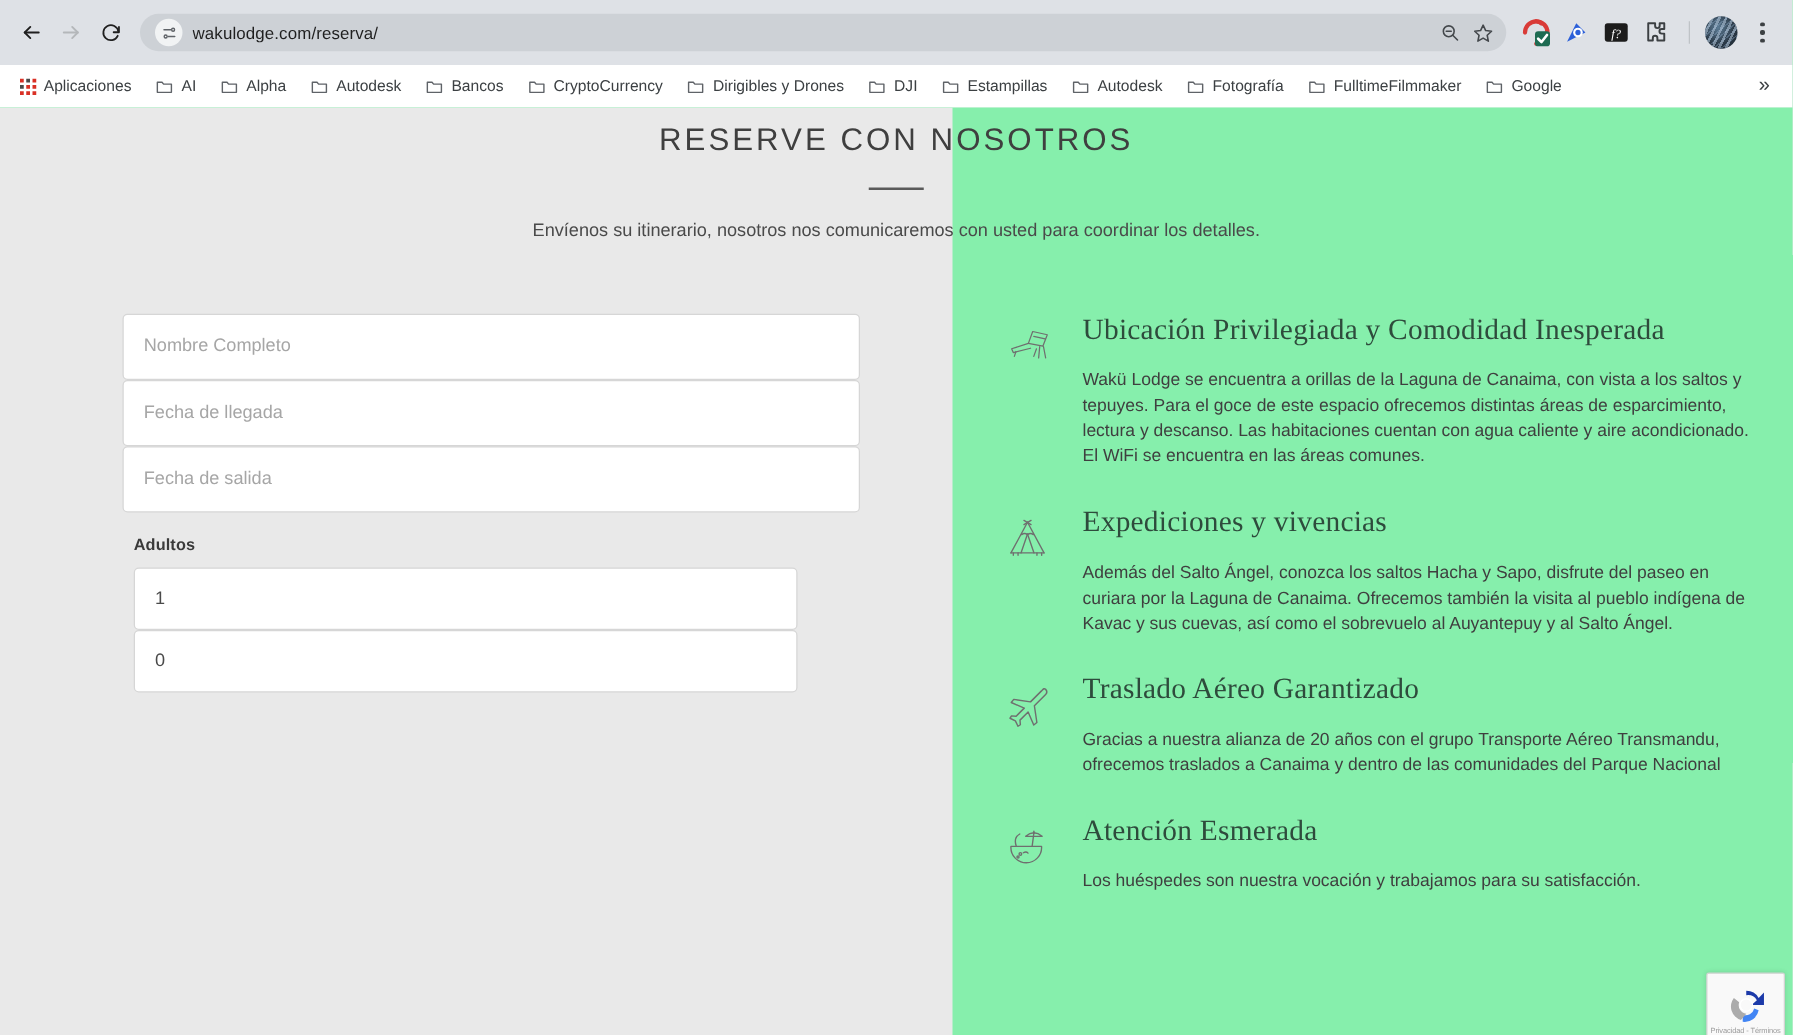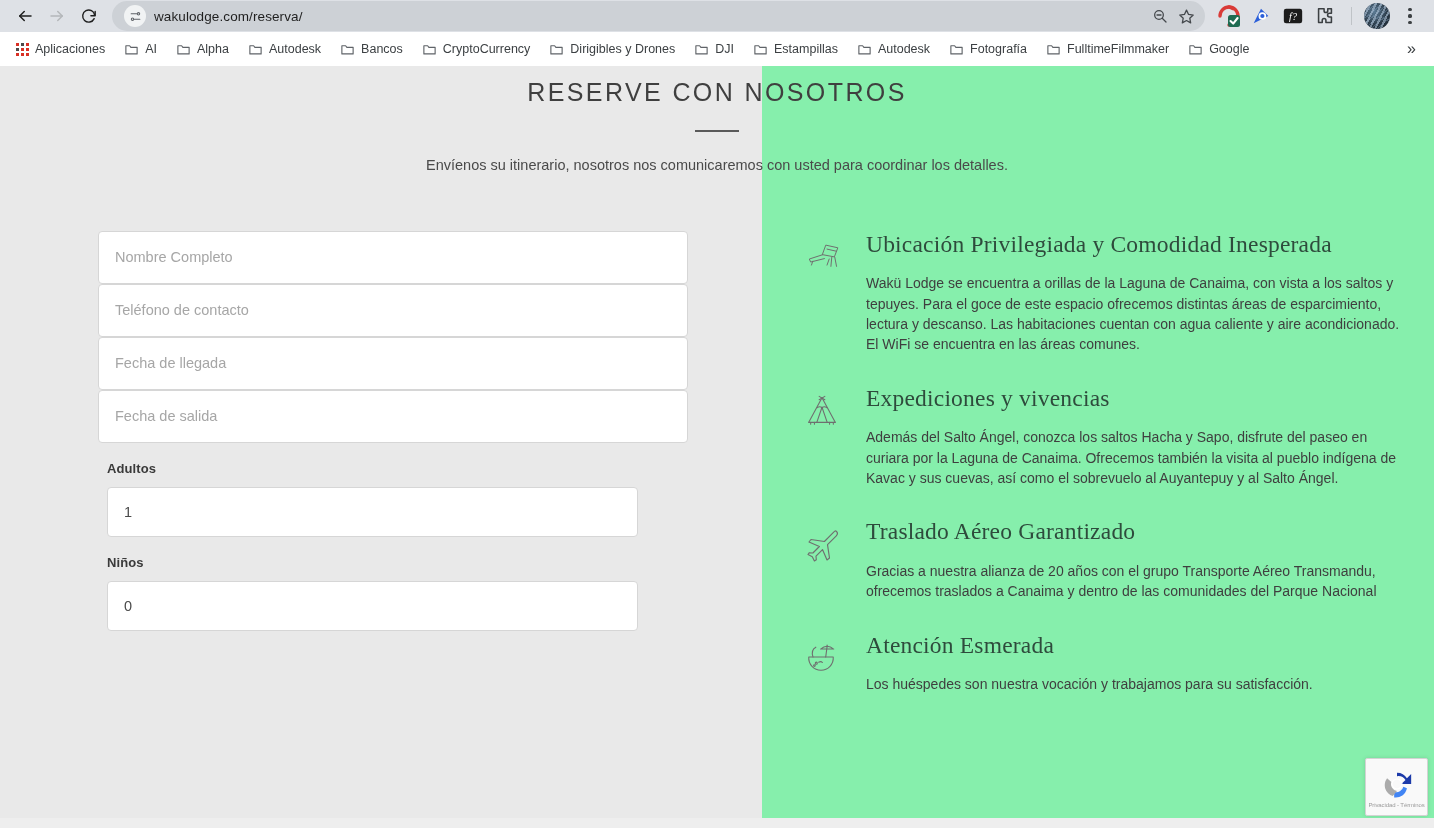--- a/index.html
+++ b/index.html
@@ -14,21 +14,21 @@
     -webkit-font-smoothing: antialiased;
   }
 
   
   .browser-chrome {
     width: 1434px;
     background: #dee1e6;
     user-select: none;
   }
   .toolbar {
-    height: 32px;
+    height: 52px;
     display: flex;
     align-items: center;
     padding: 0 10px;
     gap: 2px;
   }
   .nav-btn {
     width: 30px; height: 30px;
     border-radius: 50%;
     display: flex; align-items: center; justify-content: center;
     flex: none;
@@ -518,35 +518,31 @@
     </div>
 
     <div class="columns">
 
       <div class="col-left">
 
         <div class="field">
           <span class="ph">Nombre Completo</span>
         </div>
         <div class="field">
-          <span class="ph">Teléfono de contacto</span>
-        </div>
-        <div class="field">
           <span class="ph">Fecha de llegada</span>
         </div>
         <div class="field">
           <span class="ph">Fecha de salida</span>
         </div>
 
         <div class="field-label">Adultos</div>
         <div class="field num">
           <span class="val">1</span>
         </div>
 
-        <div class="field-label">Niños</div>
         <div class="field num">
           <span class="val">0</span>
         </div>
       </div>
 
       <div class="col-right">
 
         <div class="feature">
           <div class="feature-icon">
             <svg width="38" height="32" viewBox="0 0 44 36" fill="none" stroke="currentColor" stroke-width="1.15" stroke-linecap="round" stroke-linejoin="round">

